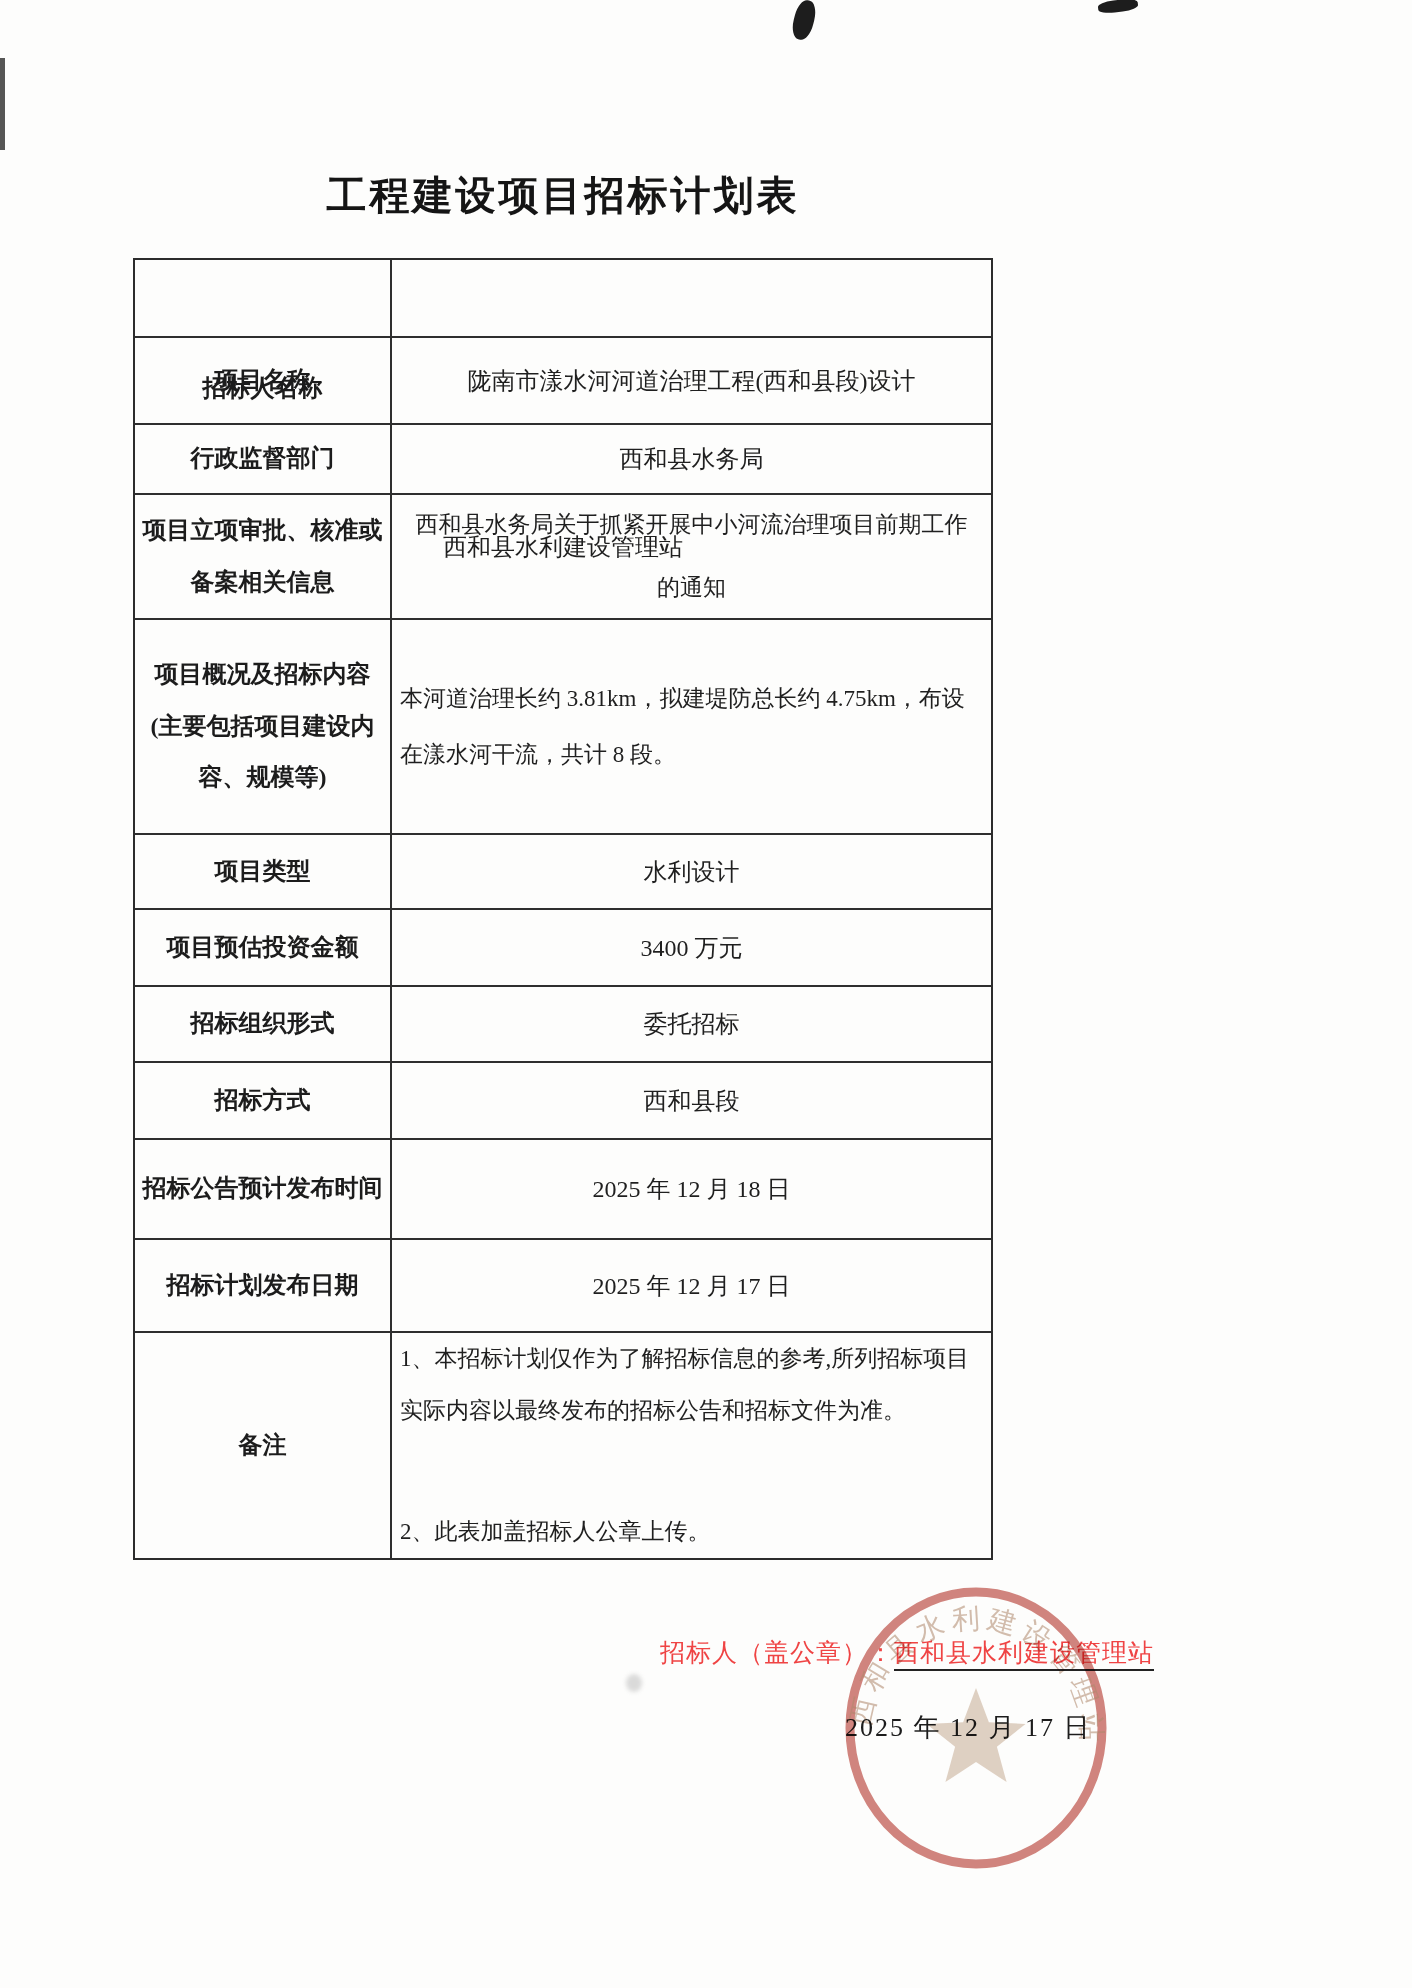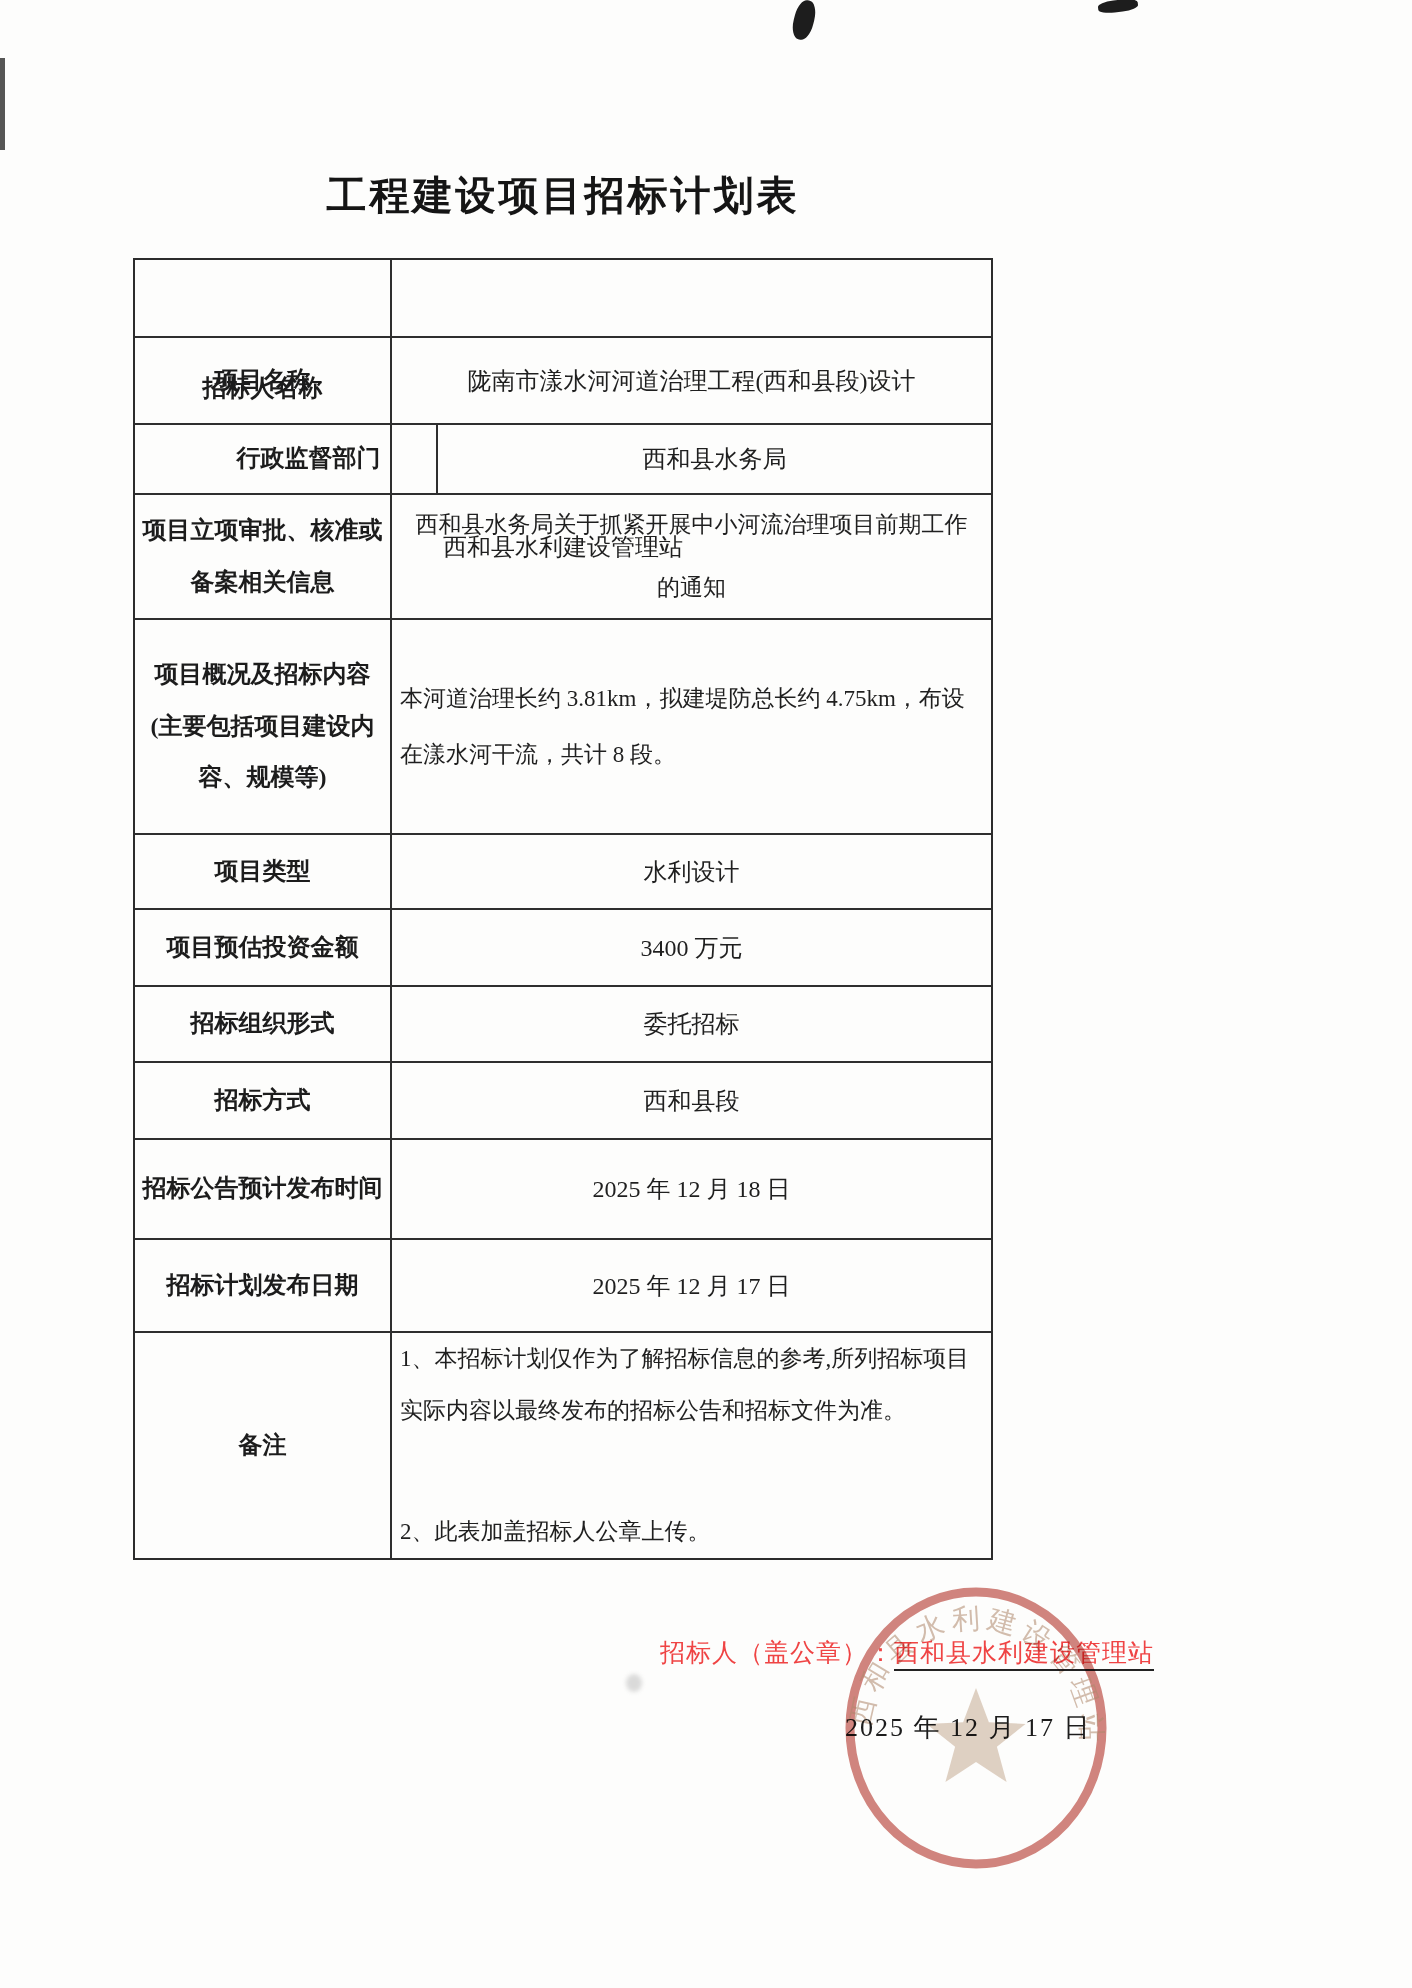--- a/index.html
+++ b/index.html
@@ -20,21 +20,21 @@
   .table{
     position:absolute;left:133px;top:258px;width:860px;height:1302px;
     border:2px solid #2c2c2c;
     box-sizing:border-box;
     display:flex;flex-direction:column;
   }
   .row{display:flex;box-sizing:border-box;}
   .row + .row{border-top:2px solid #2e2e2e;}
   .row:nth-child(1){height:76px;flex-direction:column;}
   .row:nth-child(2){height:87px;}
-  .row:nth-child(3){height:70px;padding-left:46px;}
+  .row:nth-child(3){height:70px;}
   .row:nth-child(4){height:125px;}
   .row:nth-child(5){height:215px;}
   .row:nth-child(6){height:75px;justify-content:flex-end;}
   .row:nth-child(7){height:77px;}
   .row:nth-child(8){height:76px;}
   .row:nth-child(9){height:77px;}
   .row:nth-child(10){height:100px;}
   .row:nth-child(11){height:93px;}
   .row:nth-child(12){flex:1;}
   .cell{box-sizing:border-box;display:flex;align-items:center;font-size:24px;}

